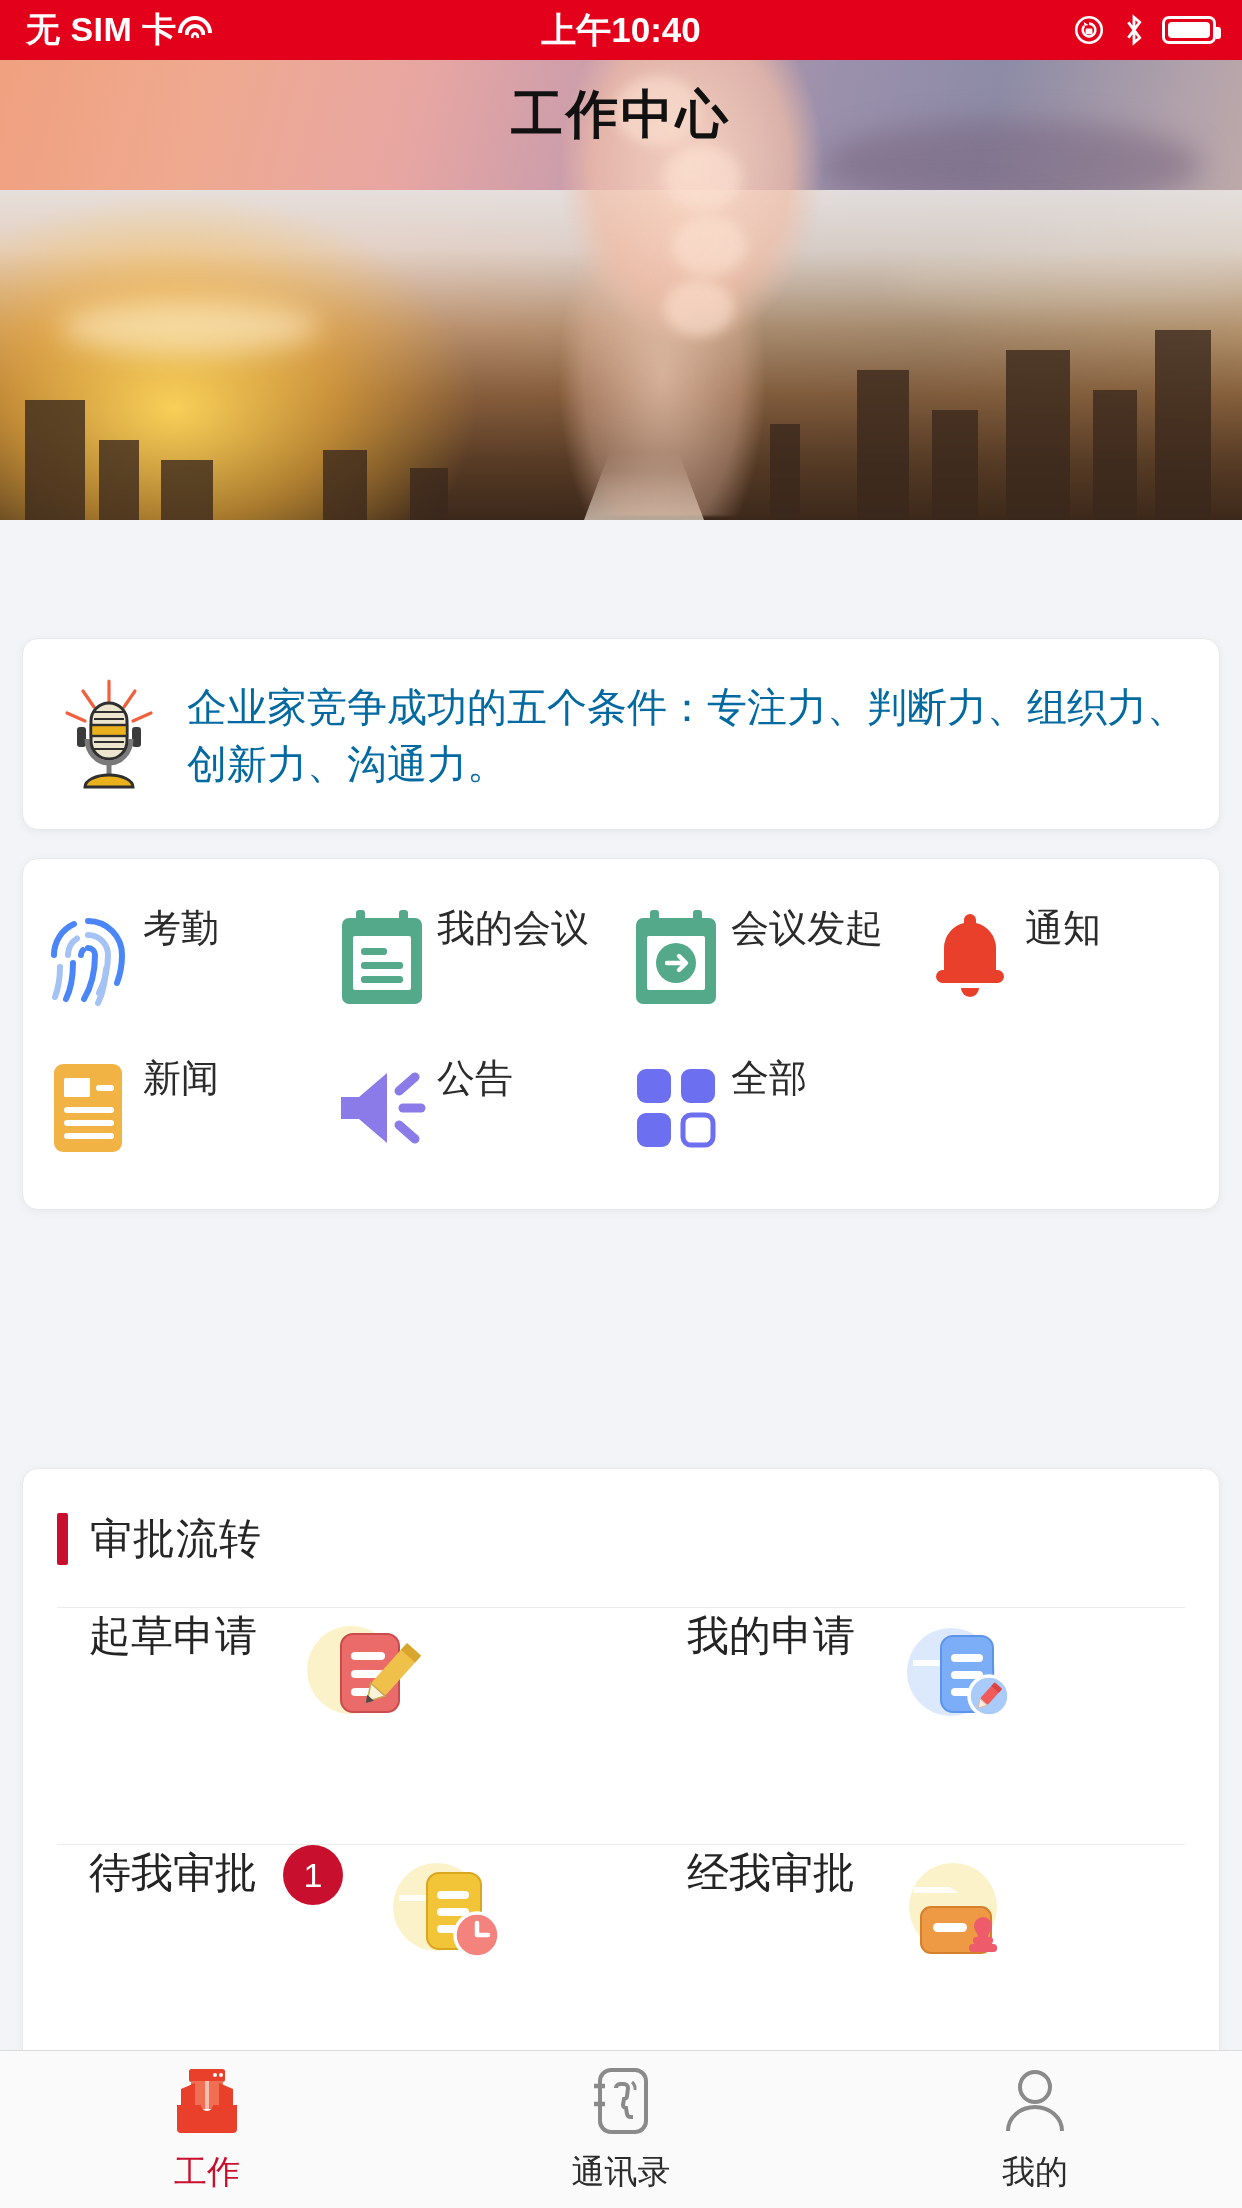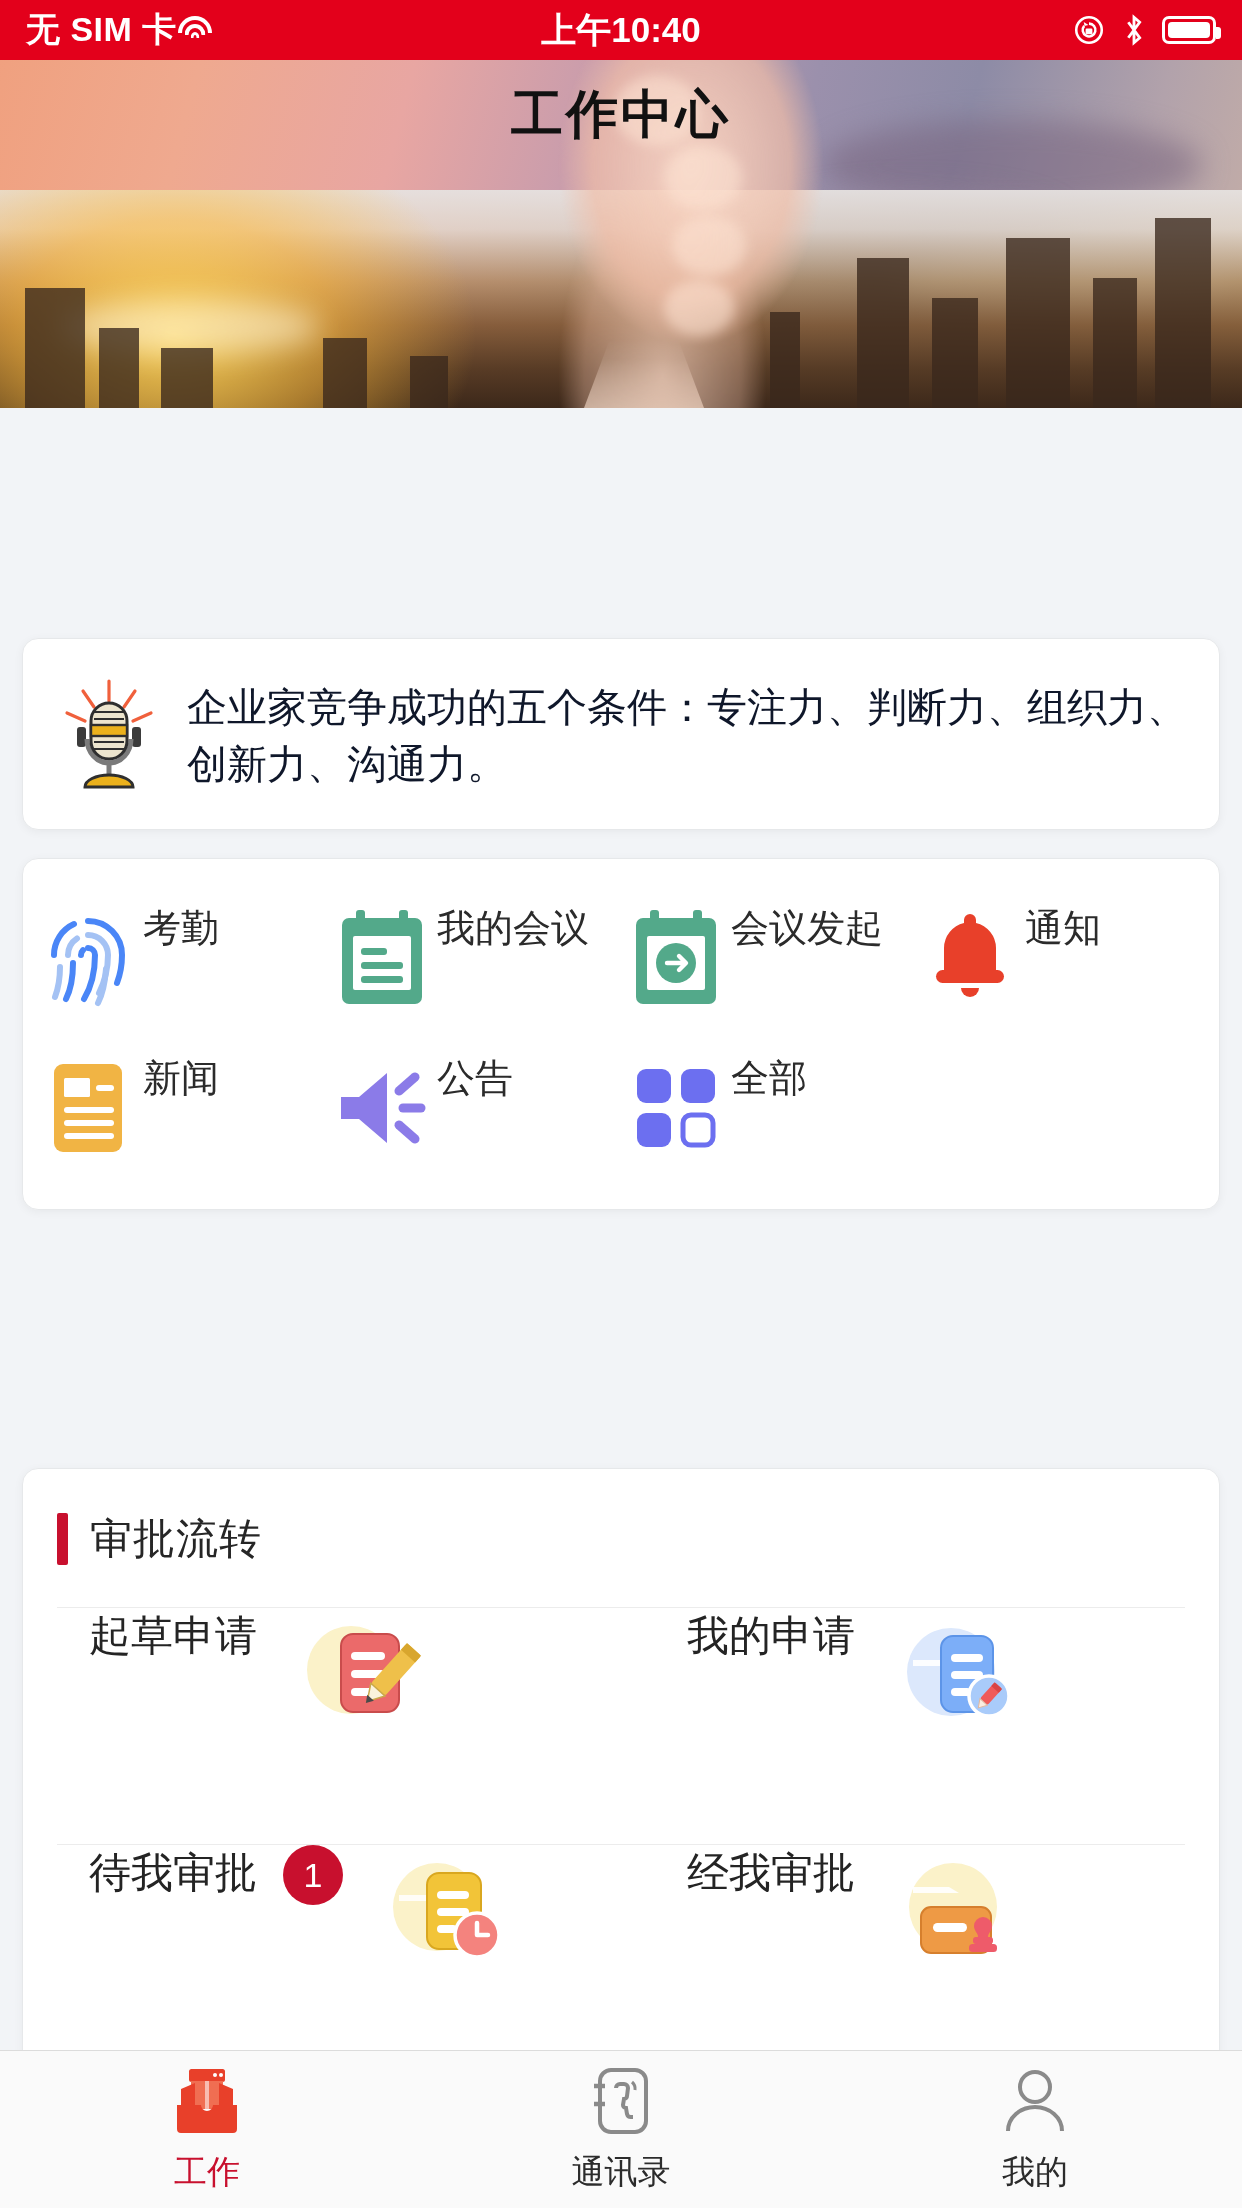--- a/index.html
+++ b/index.html
@@ -24,21 +24,21 @@
   .wifi span { position: absolute; left: 50%; transform: translateX(-50%); border: 4px solid #fff; border-bottom: none; border-radius: 50% 50% 0 0 / 100% 100% 0 0; }
   .wifi .w1 { width: 34px; height: 17px; top: 0; }
   .wifi .w2 { width: 21px; height: 11px; top: 8px; }
   .wifi .w3 { width: 9px; height: 6px; top: 16px; border-width:3px; }
   .bat { width: 54px; height: 28px; border: 3px solid #fff; border-radius: 7px; position: relative; }
   .bat::after { content:""; position:absolute; right:-8px; top:8px; width:5px; height:12px; background:#fff; border-radius:0 3px 3px 0; }
   .bat i { display:block; position:absolute; left:3px; top:3px; bottom:3px; width: 88%; background:#fff; border-radius:4px; }
 
   
   .hero {
-    position: absolute; top: 0; left: 0; width: 1242px; height: 408px;
+    position: absolute; top: 0; left: 0; width: 1242px; height: 520px;
     overflow: hidden; z-index: 1;
   }
   .hero-sky {
     position:absolute; inset:0;
     background:
       linear-gradient(to bottom, rgba(238,158,120,0.0) 55%, rgba(50,40,45,0.30) 100%),
       linear-gradient(105deg,#f0a07e 0%, #efa98f 16%, #e8a6a2 32%, #c39bae 48%, #9b90ac 62%, #8d8ba6 74%, #b2a2ab 88%, #c8b0a6 100%);
   }
   
   .hero-land {
@@ -82,21 +82,21 @@
   .content { position:absolute; top: 0; left:0; width:1242px; height: 2208px; z-index: 10; }
   .card {
     background:#fff; border:1px solid #e6e8ea; border-radius: 16px;
     margin: 0 22px; box-shadow: 0 2px 10px rgba(0,0,0,0.05);
   }
 
   
   .announce { position:absolute; top: 638px; left:0; right:0; }
   .announce .card { display:flex; align-items:flex-start; gap: 26px; padding: 34px 30px 36px 34px; min-height: 160px; }
   .mic { width: 104px; height: 112px; position:relative; flex: 0 0 104px; margin-top: 6px; }
-  .announce-text { font-size: 40px; line-height: 1.42; color:#0f172a; padding-top: 6px; }
+  .announce-text { font-size: 40px; line-height: 1.42; color:#0369a1; padding-top: 6px; }
 
   
   .apps { position:absolute; top: 858px; left:0; right:0; }
   .apps .card { padding: 44px 10px 46px; }
   .grid { display:grid; grid-template-columns: repeat(4,1fr); row-gap: 40px; }
   .app { display:flex; flex-direction:row; align-items:flex-start; }
   .app-ico { width: 110px; height: 110px; position:relative; display:flex; align-items:center; justify-content:center; }
   .app-lbl { font-size: 38px; color:#2b2b2b; }
 
   

